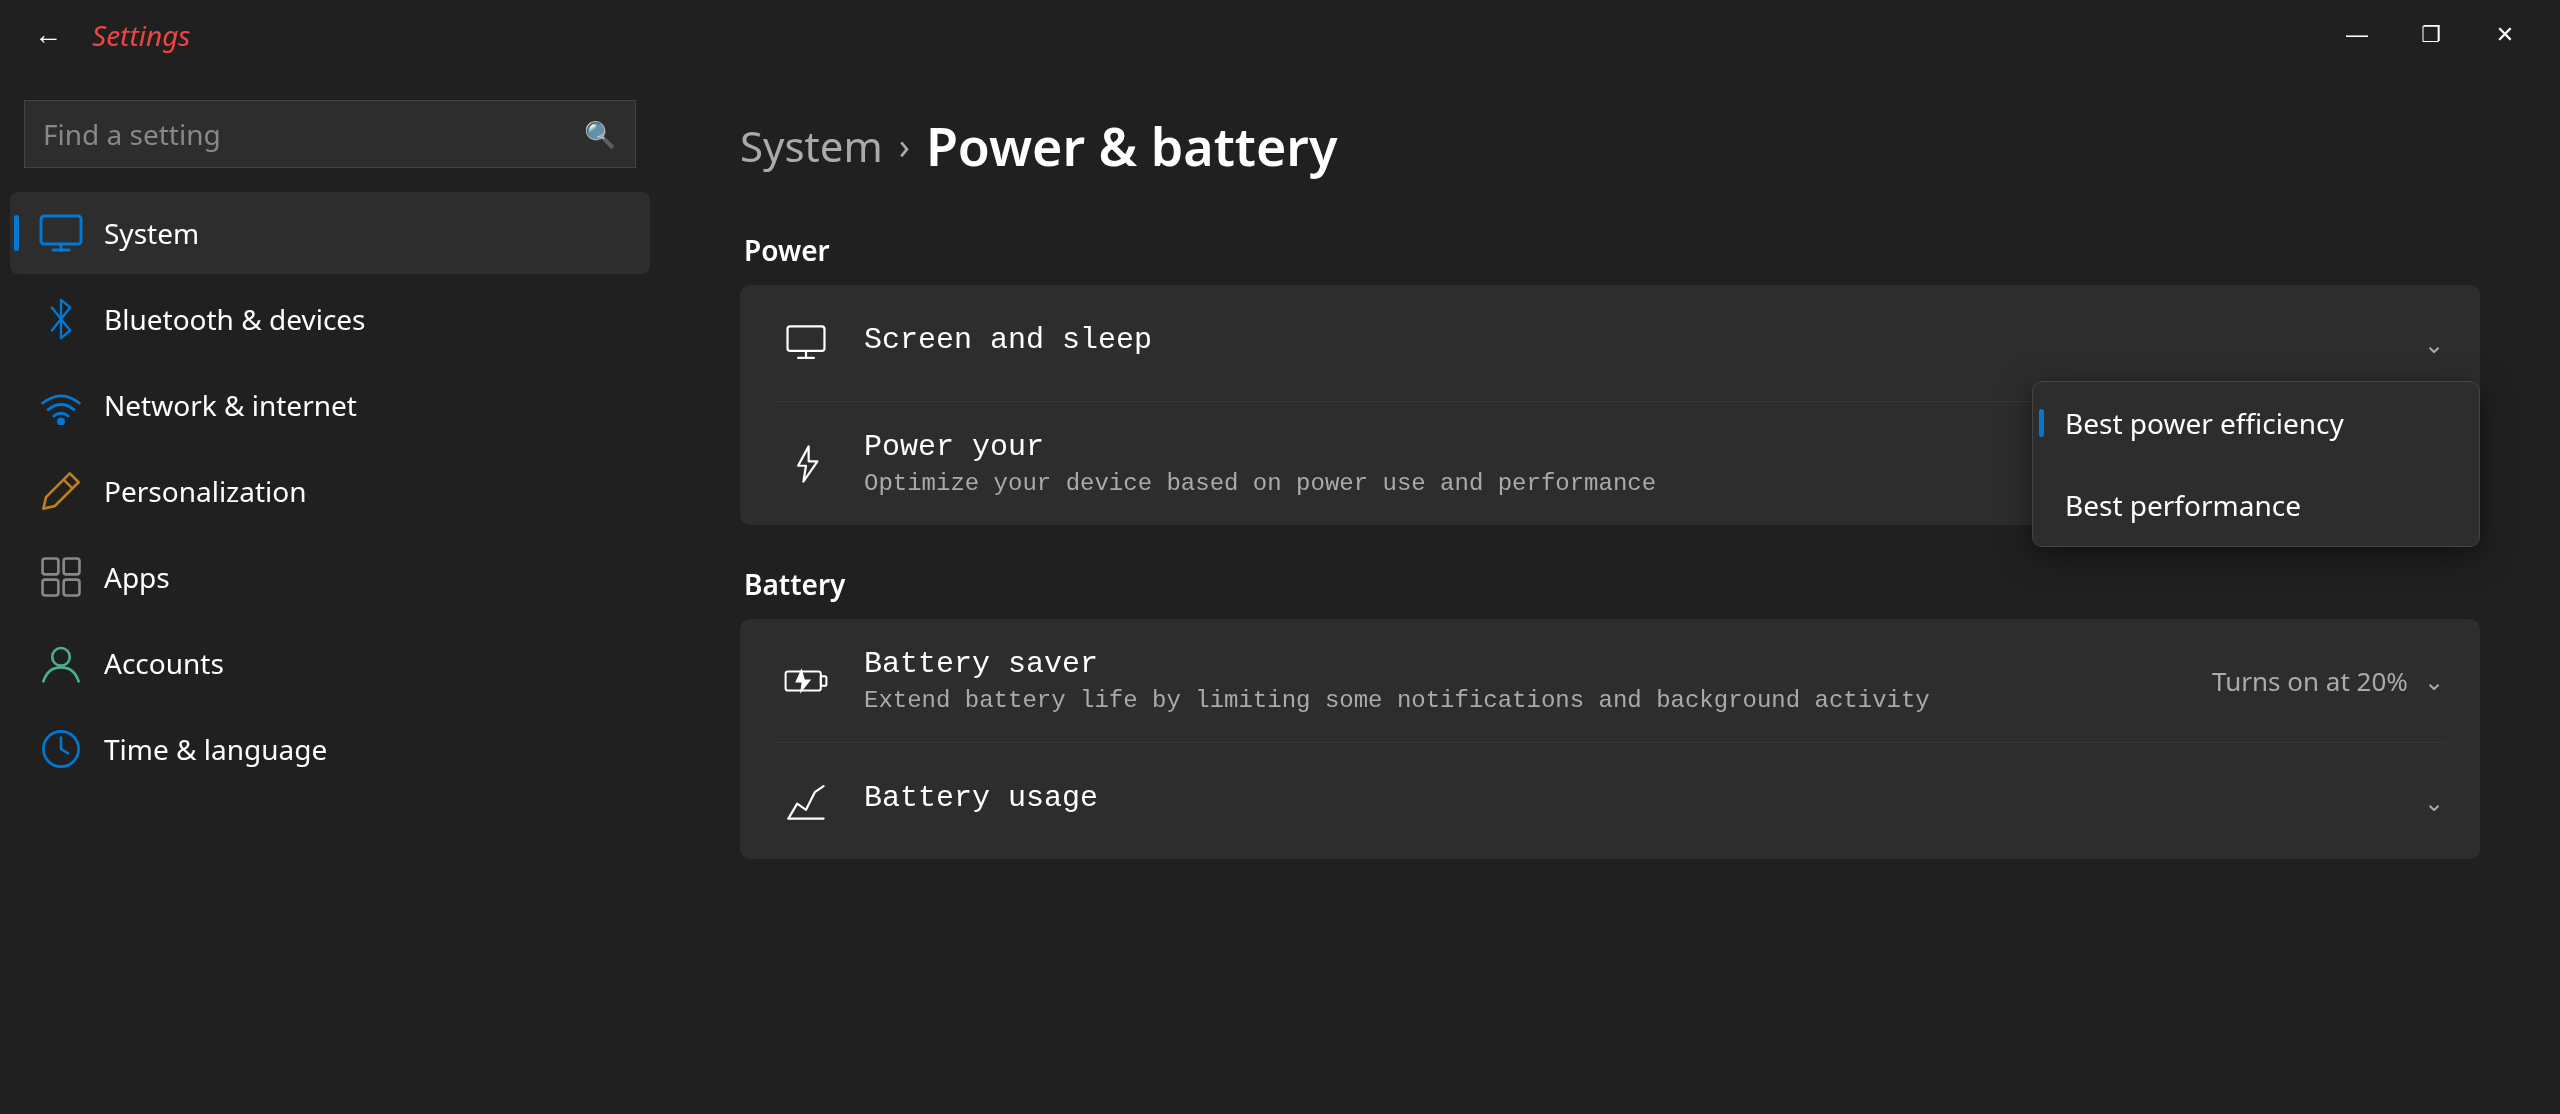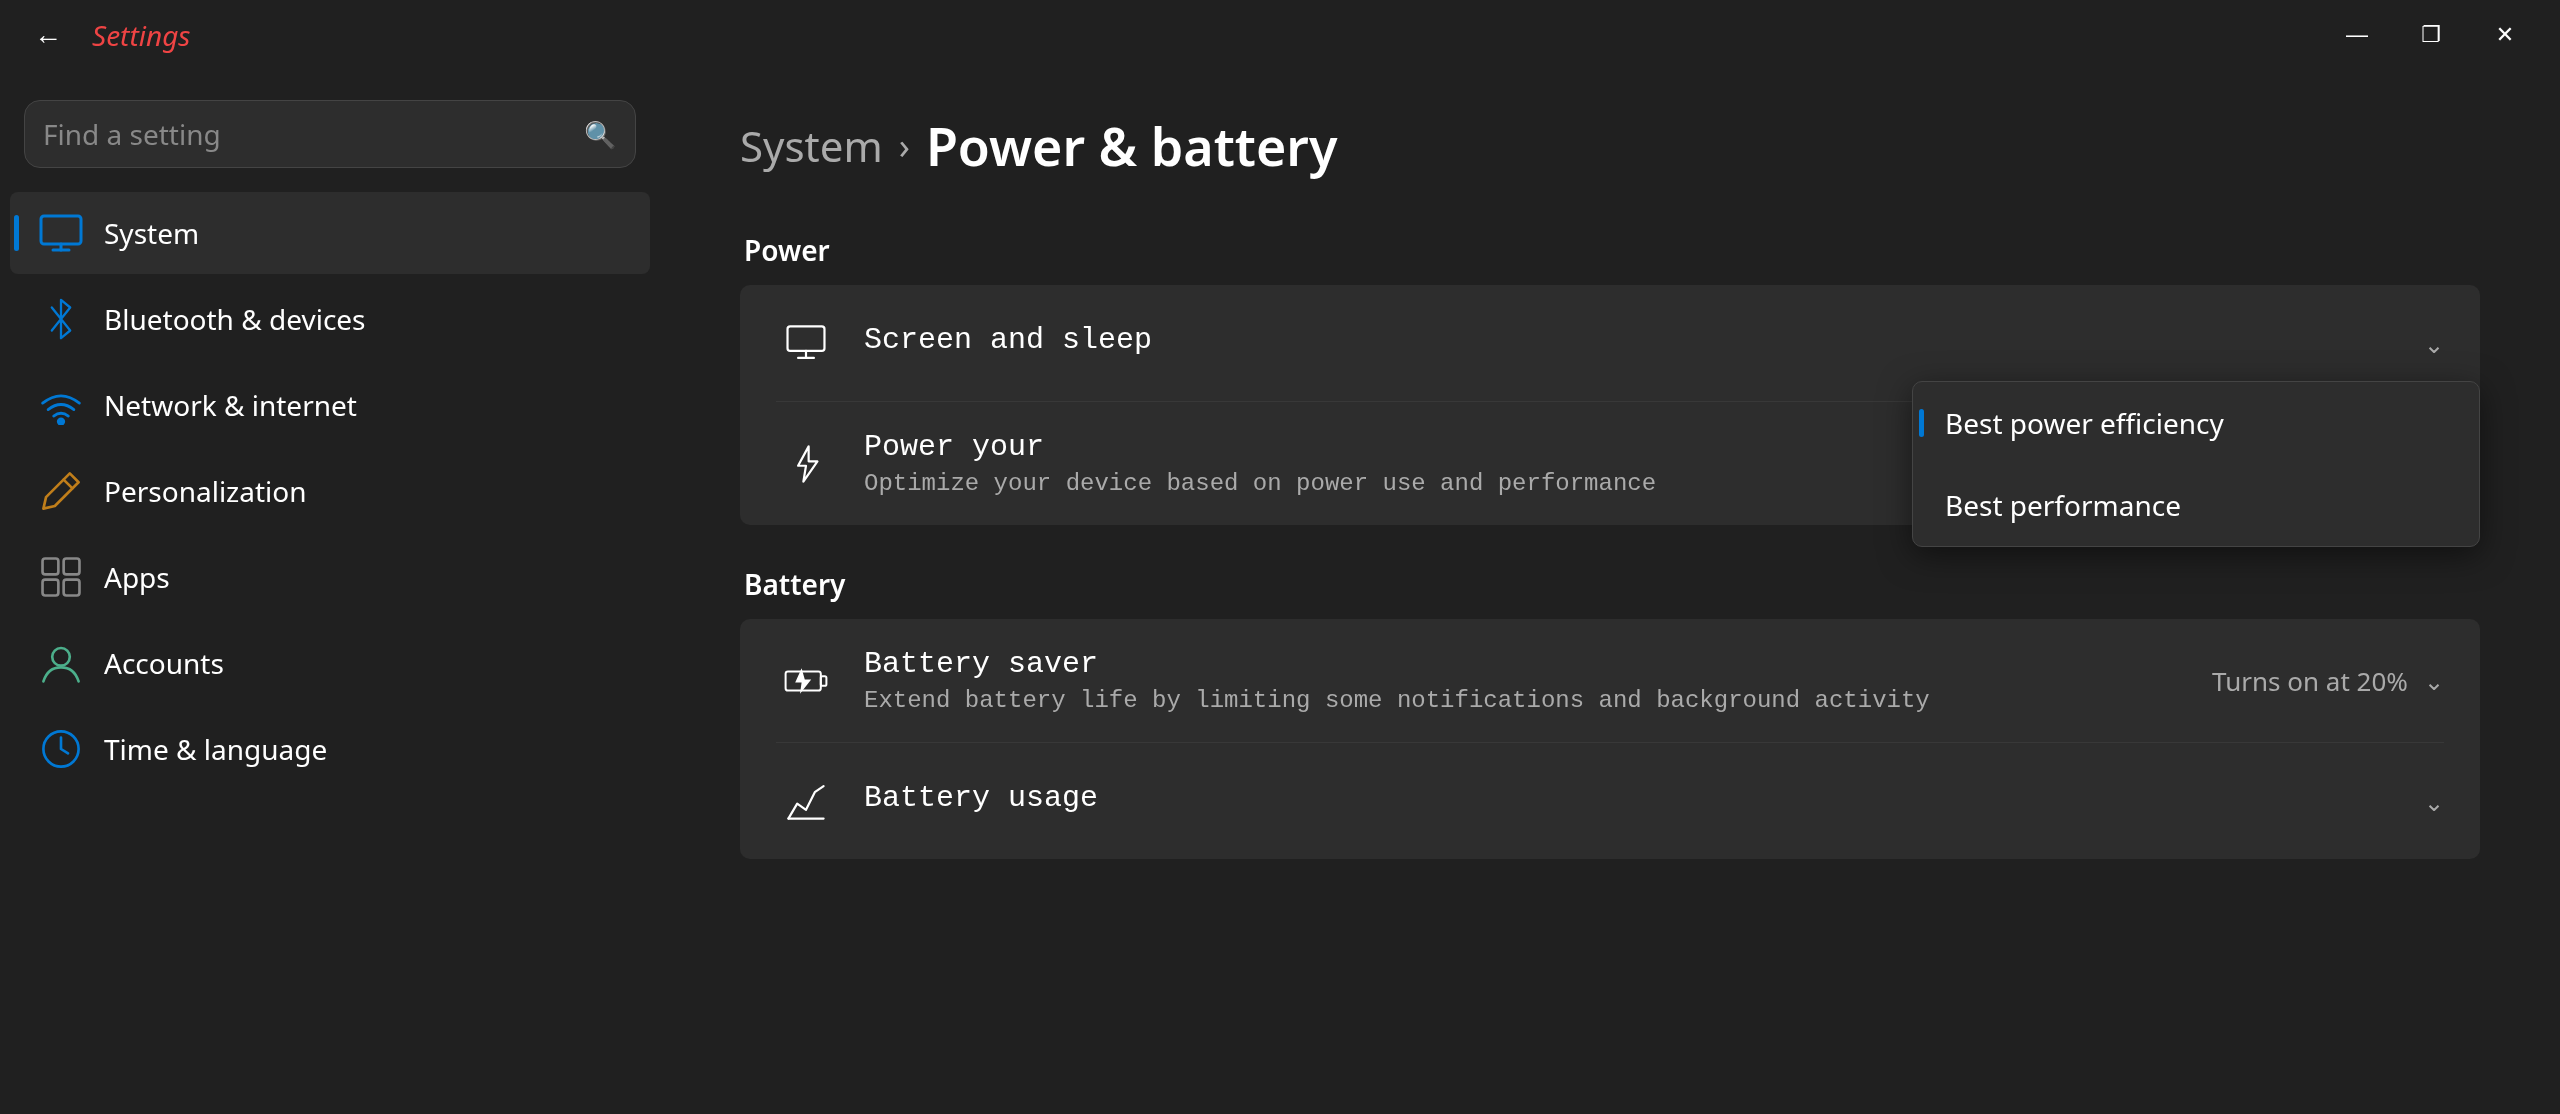--- a/index.html
+++ b/index.html
@@ -68,21 +68,21 @@
       flex-shrink: 0;
     }
     .search-container {
       padding: 10px 24px 20px 24px;
     }
     .search-box {
       display: flex;
       align-items: center;
       background: #2d2d2d;
       border: 1px solid #444;
-      border-radius: 16px;
+      border-radius: 0;
       padding: 14px 18px;
       gap: 24px;
       width: 100%;
     }
     .search-box input {
       background: transparent;
       border: none;
       color: #aaa;
       font-size: 28px;
       flex: 1;
@@ -234,21 +234,21 @@
 
     
     .power-mode-dropdown {
       position: absolute;
       right: 0;
       top: 50%;
       transform: translateY(-50%);
       background: #2d2d2d;
       border: 1px solid #444;
       border-radius: 10px;
-      width: 568px;
+      width: 448px;
       z-index: 100;
       box-shadow: 0 8px 32px rgba(0,0,0,0.5);
       overflow: visible;
     }
     .dropdown-item {
       padding: 22px 32px;
       font-size: 28px;
       color: #ffffff;
       cursor: pointer;
       display: flex;

